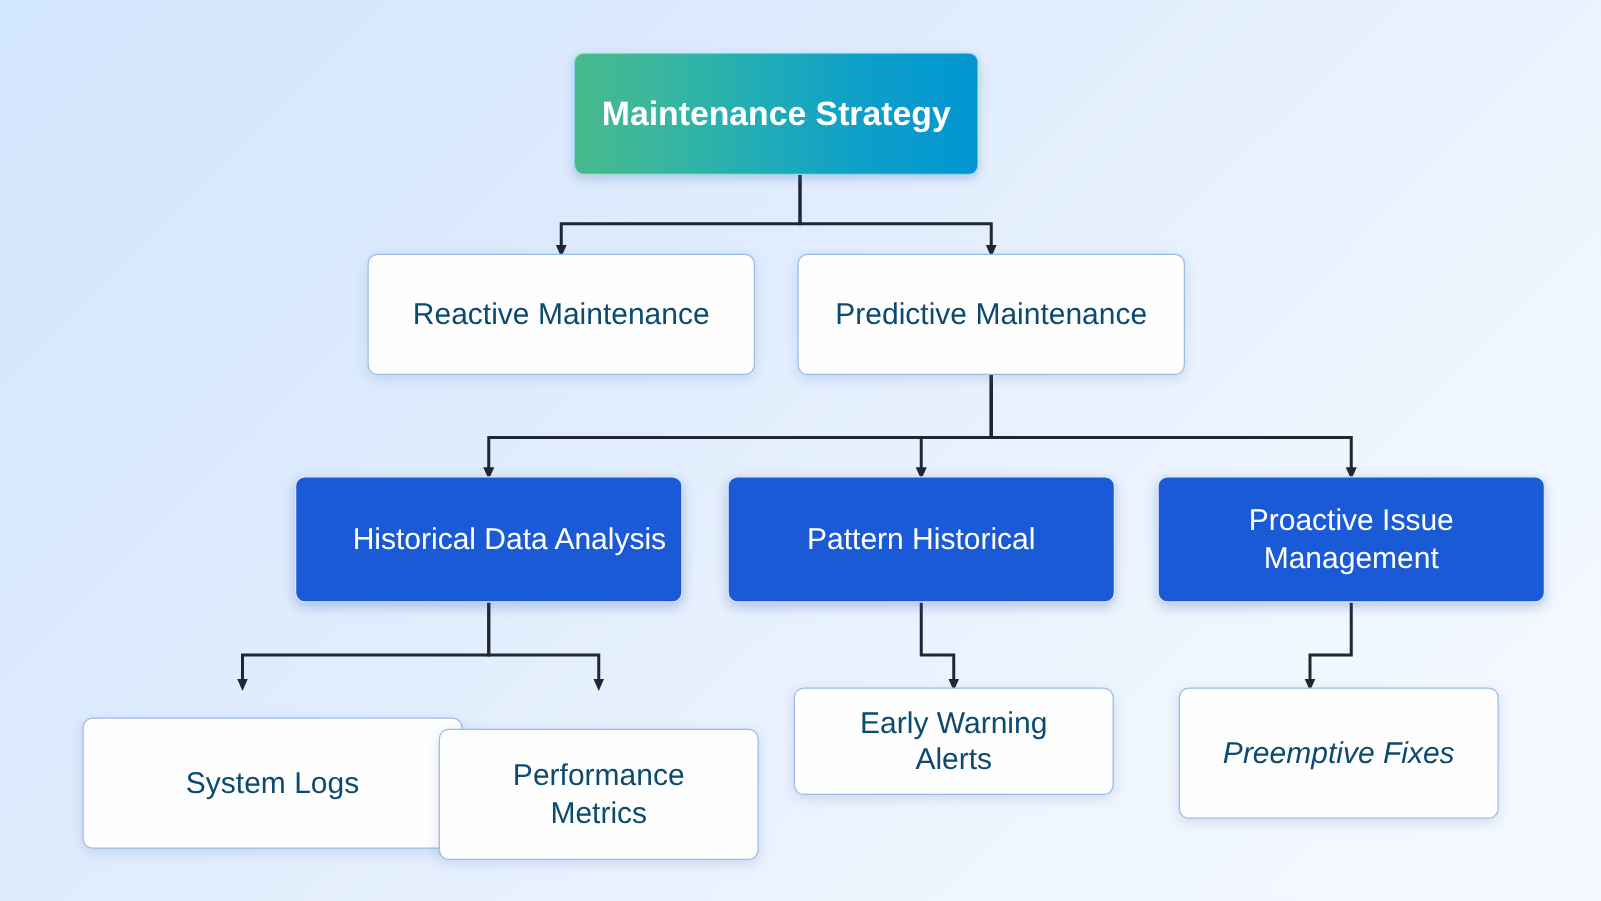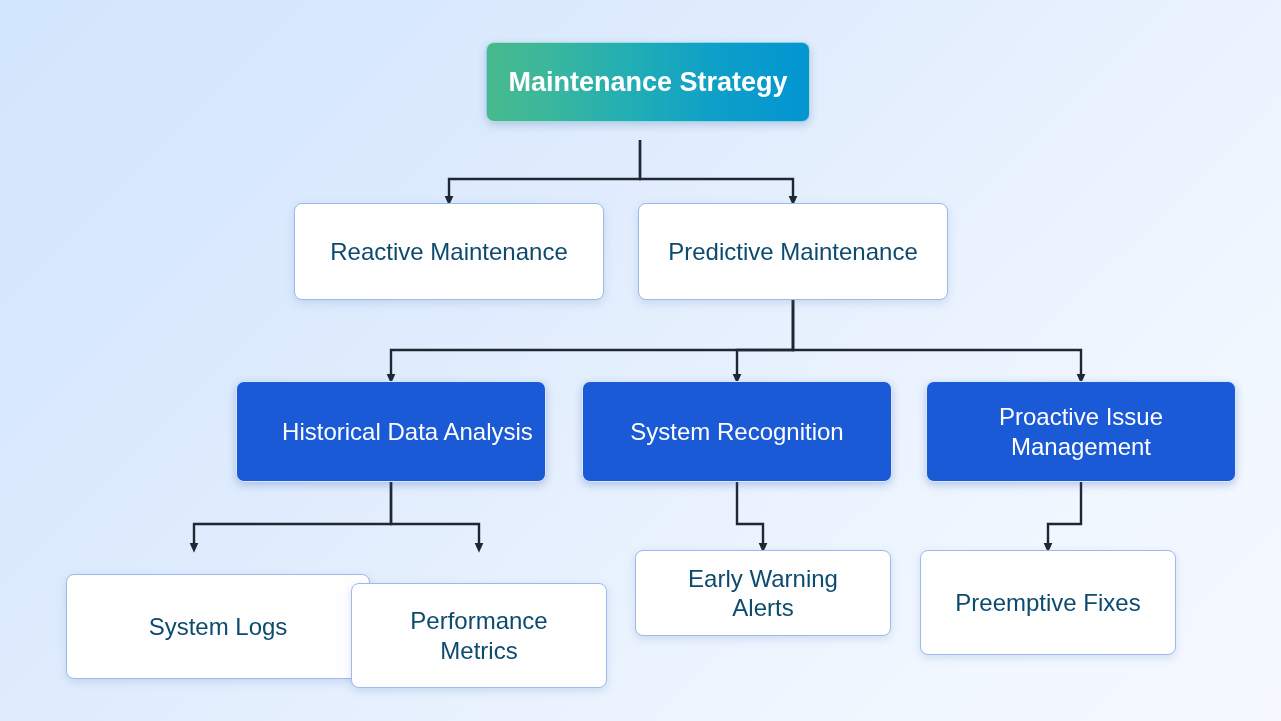--- a/index.html
+++ b/index.html
@@ -85,50 +85,50 @@
         <path d="M 793 300 L 793 350 L 391 350 L 391 379" marker-end="url(#arrowhead)"></path>
         <path d="M 793 300 L 793 350 L 737 350 L 737 379" marker-end="url(#arrowhead)"></path>
         <path d="M 793 300 L 793 350 L 1081 350 L 1081 379" marker-end="url(#arrowhead)"></path>
         <path d="M 391 482 L 391 524 L 194 524 L 194 548" marker-end="url(#arrowhead)"></path>
         <path d="M 391 482 L 391 524 L 479 524 L 479 548" marker-end="url(#arrowhead)"></path>
         <path d="M 737 482 L 737 524 L 763 524 L 763 548" marker-end="url(#arrowhead)"></path>
         <path d="M 1081 482 L 1081 524 L 1048 524 L 1048 548" marker-end="url(#arrowhead)"></path>
       </g>
   </svg>
 
-  <div class="node root" style="left: 486px; top: 42px; width: 324px; height: 80px;">
+  <div class="node root" style="left: 459px; top: 42px; width: 324px; height: 98px;">
     <span class="node-label">Maintenance Strategy</span>
   </div>
 
   <div class="node plain" style="left: 294px; top: 203px; width: 310px; height: 97px;">
     <span class="node-label">Reactive Maintenance</span>
   </div>
   <div class="node plain" style="left: 638px; top: 203px; width: 310px; height: 97px;">
     <span class="node-label">Predictive Maintenance</span>
   </div>
 
   <div class="node accent" style="left: 236px; top: 381px; width: 310px; height: 101px; padding-left: 45px;">
     <span class="node-label">Historical Data Analysis</span>
   </div>
   <div class="node accent" style="left: 582px; top: 381px; width: 310px; height: 101px;">
-    <span class="node-label">System Recognition</span>
+    <span class="node-label">Pattern Historical</span>
   </div>
   <div class="node accent" style="left: 926px; top: 381px; width: 310px; height: 101px;">
     <span class="node-label">Proactive Issue
 Management</span>
   </div>
 
   <div class="node plain" style="left: 66px; top: 574px; width: 304px; height: 105px;">
     <span class="node-label">System Logs</span>
   </div>
   <div class="node plain" style="left: 351px; top: 550px; width: 256px; height: 105px; margin-top: 33px;">
     <span class="node-label">Performance
 Metrics</span>
   </div>
   <div class="node plain" style="left: 635px; top: 550px; width: 256px; height: 86px;">
     <span class="node-label">Early Warning
 Alerts</span>
   </div>
-  <div class="node plain" style="left: 920px; top: 550px; width: 256px; height: 105px;">
+  <div class="node plain" style="left: 943px; top: 550px; width: 256px; height: 105px; font-style: italic;">
     <span class="node-label">Preemptive Fixes</span>
   </div>
 
 </div>
 
 </body></html>

